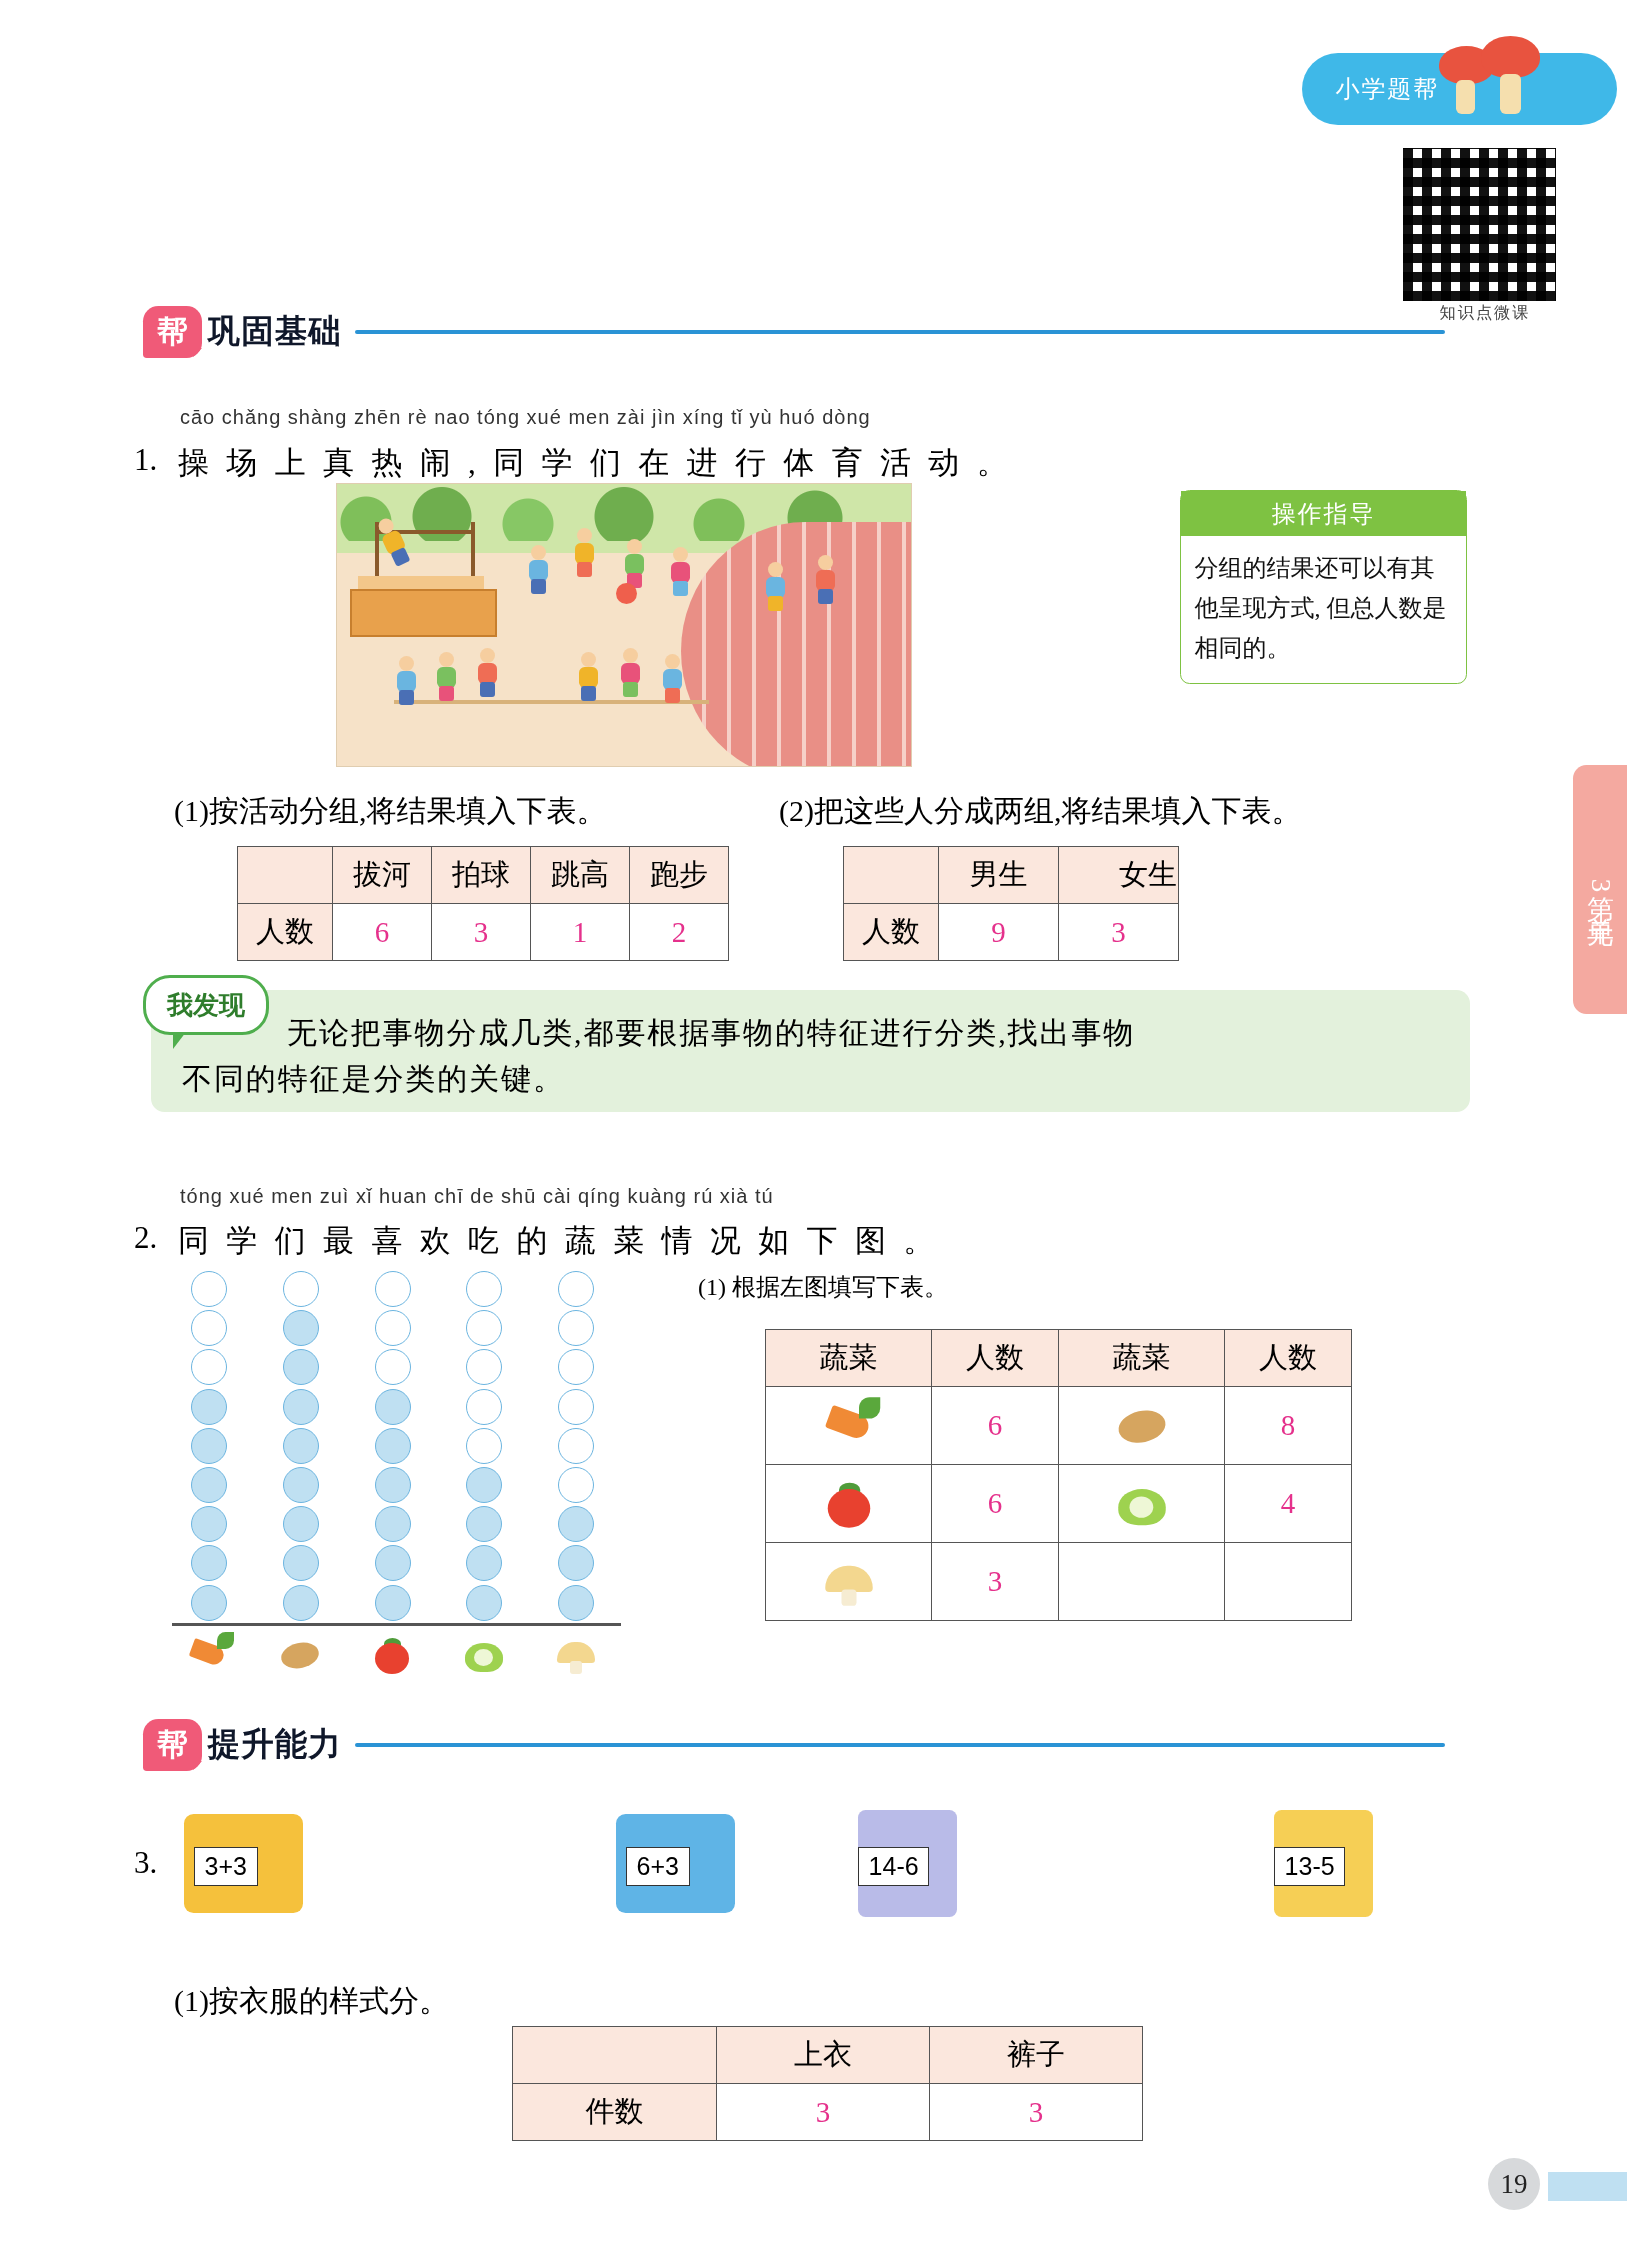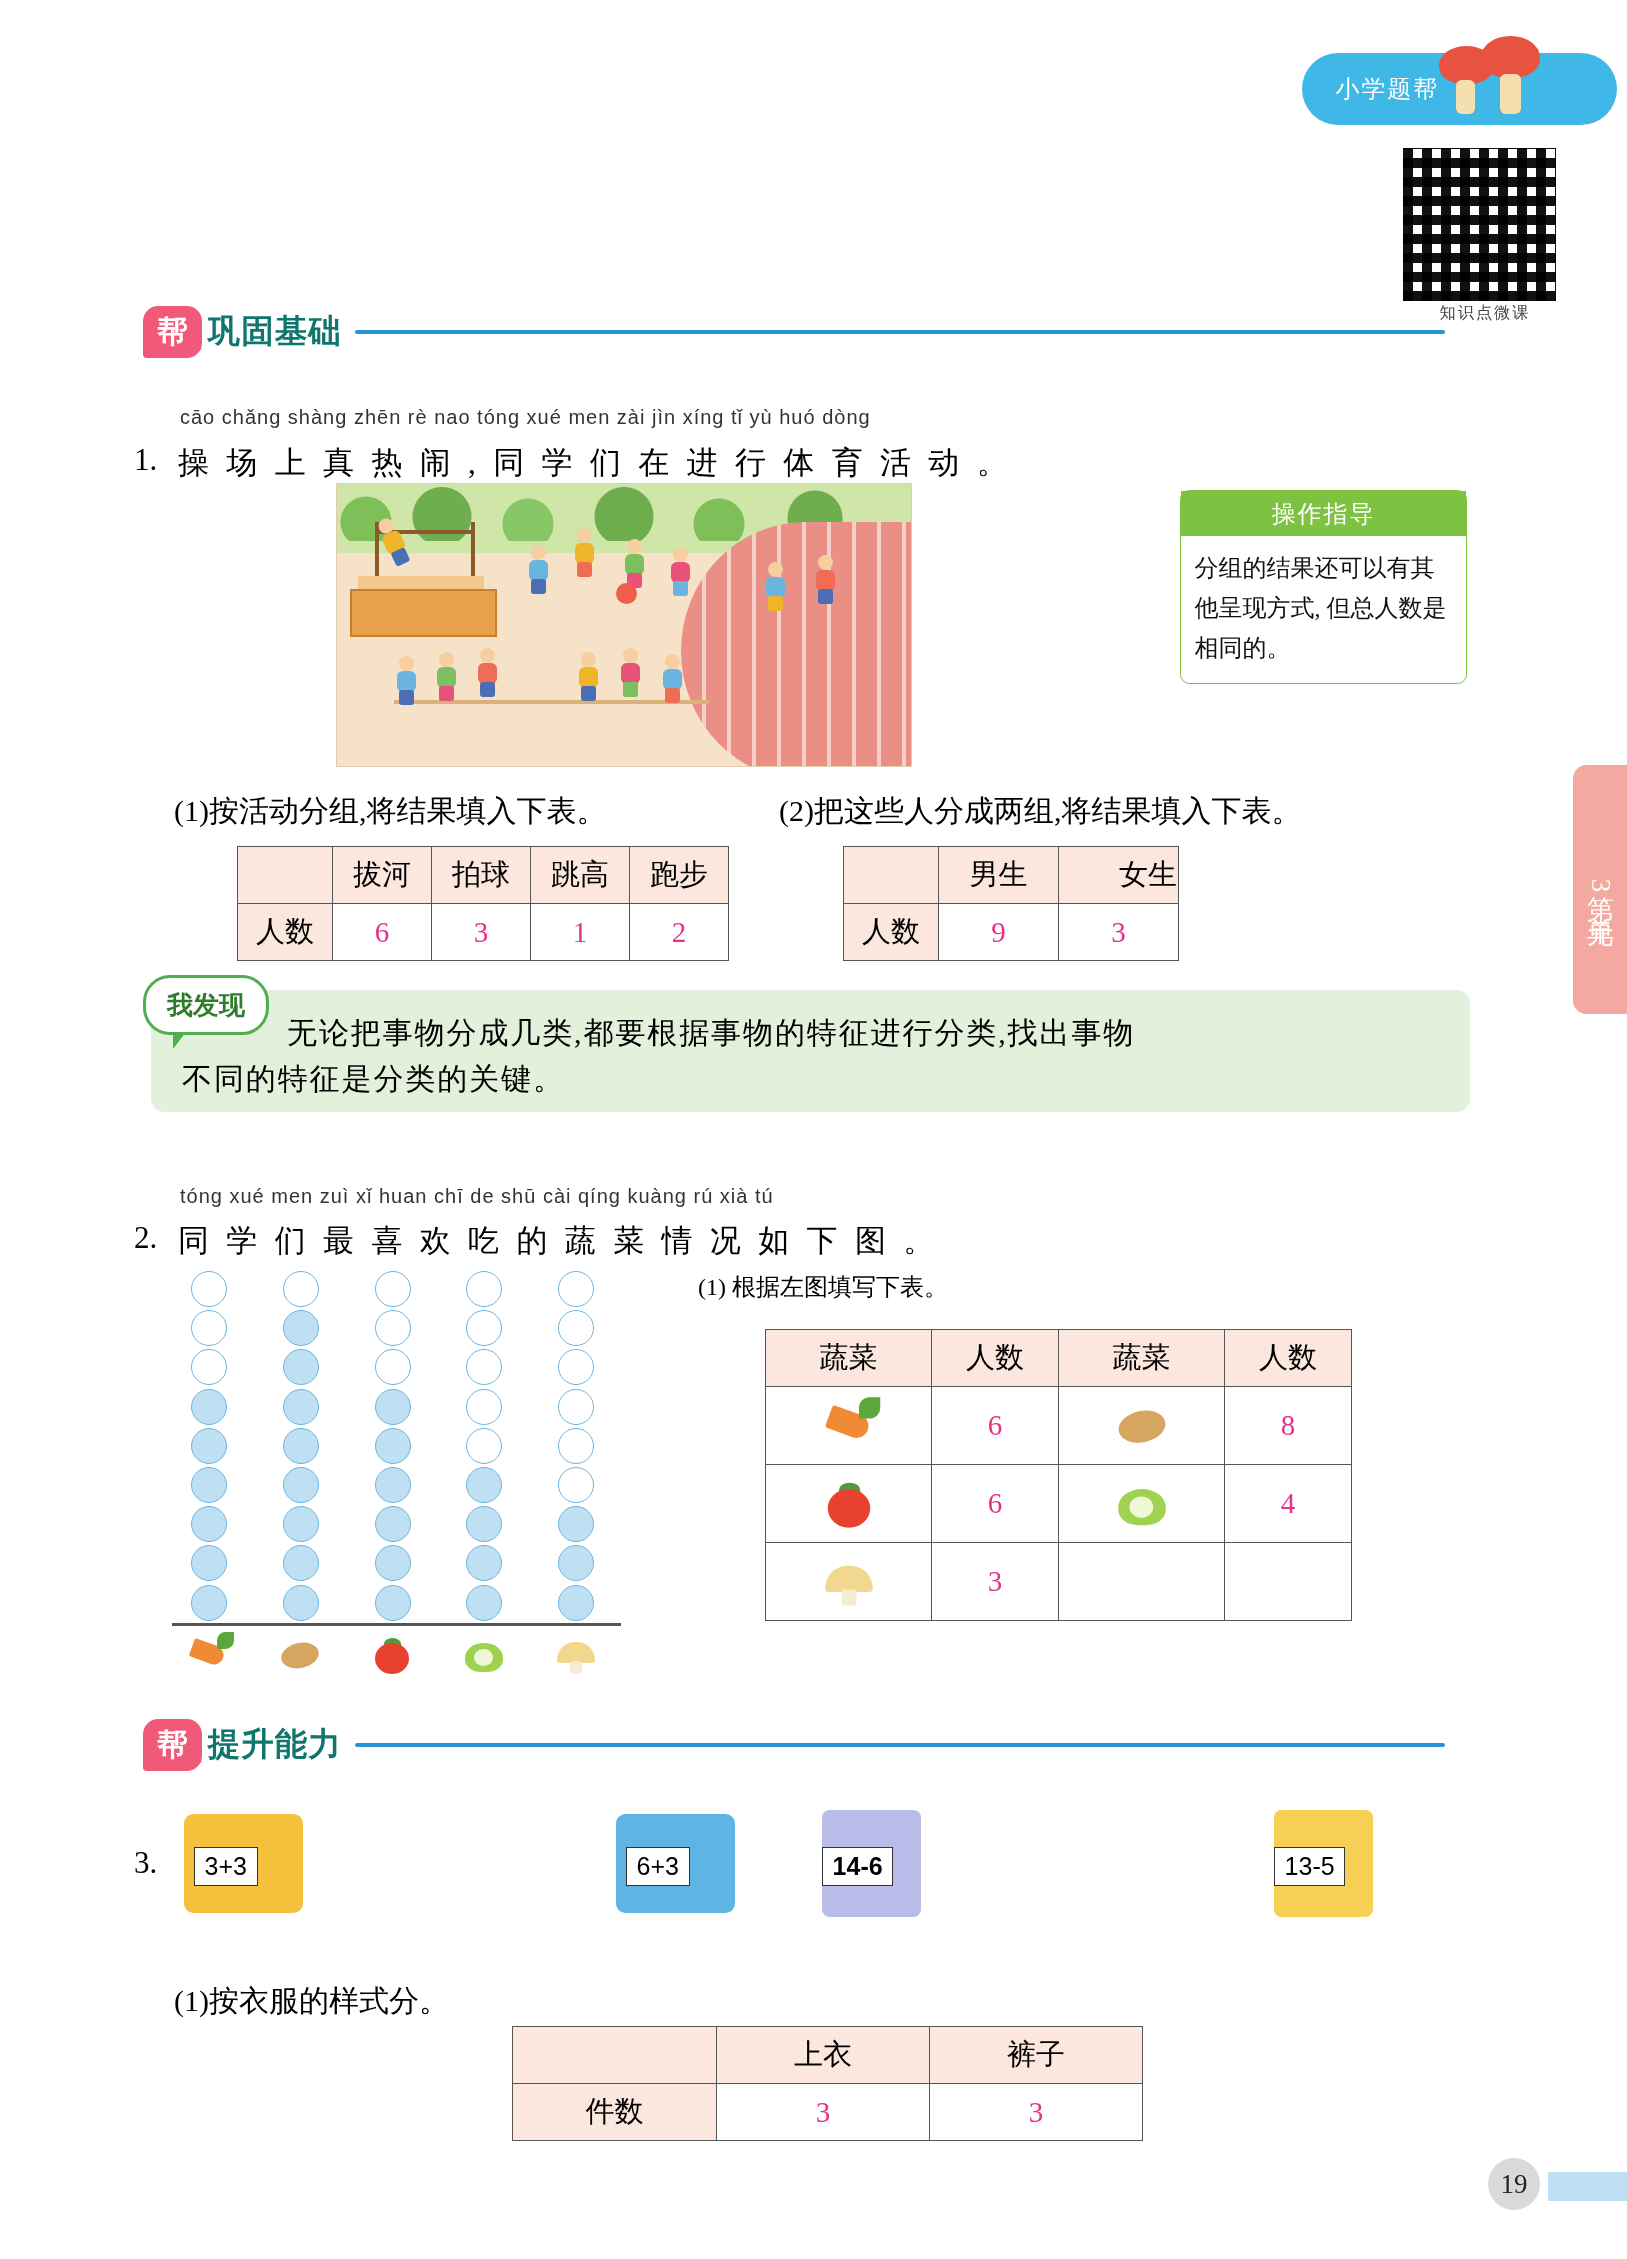--- a/index.html
+++ b/index.html
@@ -46,21 +46,21 @@
   .sec .bubble{
     width:59px; height:52px; background:#f05a78; color:#fff; font-size:31px;
     font-weight:bold; border-radius:15.3px 15.3px 15.3px 3.8px;
     display:flex; align-items:center; justify-content:center;
     font-family:"Liberation Sans", sans-serif;
   }
   .sec .bubble:after{
     content:""; position:absolute; left:50px; top:42px;
     border-width:9.6px 9.6px 0 0; border-style:solid; border-color:#f05a78 transparent transparent transparent;
   }
-  .sec .name{ font-size:32.5px; font-weight:bold; color:#0f766e; margin-left:5.7px; letter-spacing:1px;}
+  .sec .name{ font-size:32.5px; font-weight:bold; color:#0f172a; margin-left:5.7px; letter-spacing:1px;}
   .sec .rule{ height:4.8px; background:#2a93d5; border-radius:2.9px; margin-left:13.4px;}
 
   
   .q-num{ font-size:31px; }
   .pinyin{ font-size:20px; color:#333; font-family:"Liberation Sans", sans-serif; letter-spacing:1px;}
   .stem{ font-size:31px; letter-spacing:4.8px;}
 
   
   .guide{
     position:absolute; left:1180px; top:490px; width:287px;
@@ -494,21 +494,21 @@
 
   <div class="clothes">
     <div class="cloth" style="left:0px;">
       <div class="shirt" style="background:#f5c13c;"></div>
       <div class="label">3+3</div>
     </div>
     <div class="cloth" style="left:432px;">
       <div class="shirt" style="background:#5fb4e6;"></div>
       <div class="label">6+3</div>
     </div>
-    <div class="cloth" style="left:628px;font-weight:bold;">
+    <div class="cloth" style="left:664px;">
       <div class="pants" style="background:#b9bbe8;"></div>
       <div class="label">14-6</div>
     </div>
     <div class="cloth" style="left:1080px;">
       <div class="pants" style="background:#f6cf55;"></div>
       <div class="label">13-5</div>
     </div>
   </div>
 
   <div style="position:absolute; left:174px; top:1981px; font-size:30px;">(1)按衣服的样式分。</div>

